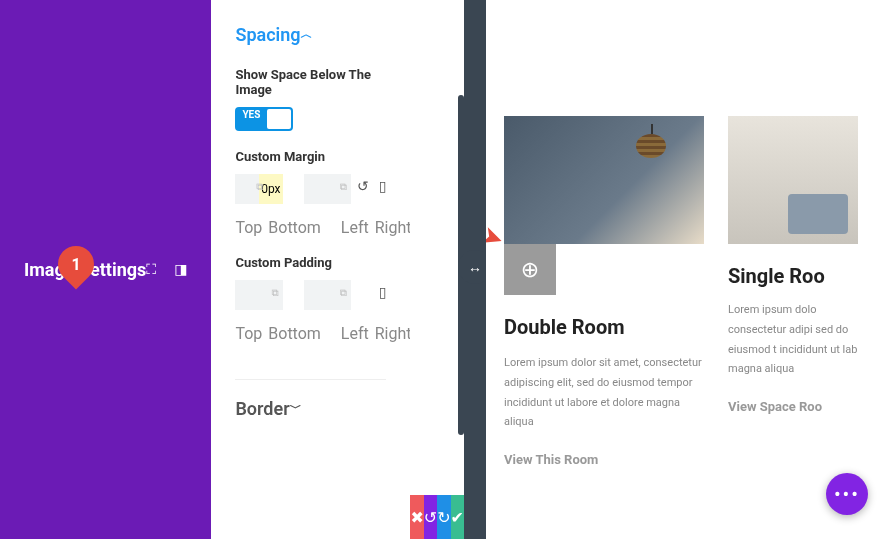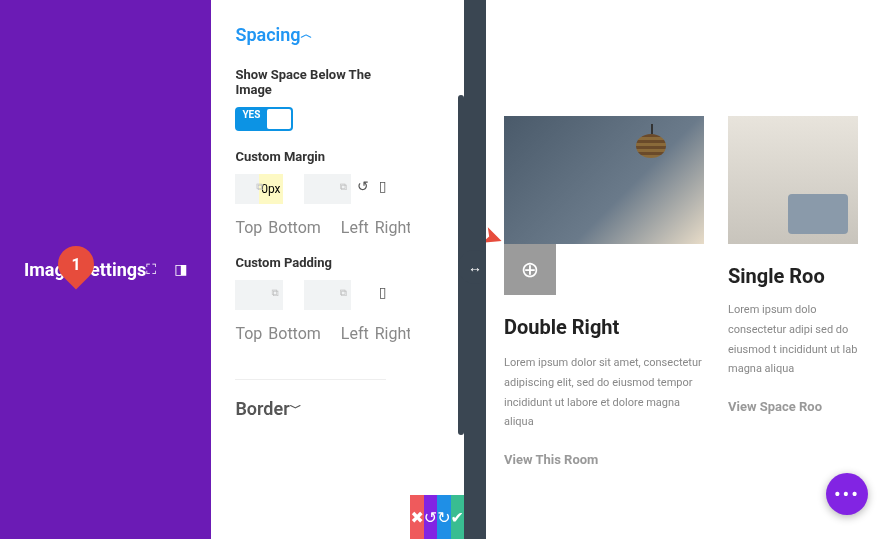--- a/index.html
+++ b/index.html
@@ -210,21 +210,21 @@
   <div class="div-handle">↔</div>
 </div>
 
 <div class="preview">
   <div class="arrow">➤</div>
   <div class="card">
     <div class="img room1">
       <div class="chandelier"></div>
     </div>
     <div class="plus-badge">⊕</div>
-    <h2>Double Right</h2>
+    <h2>Double Room</h2>
     <p>Lorem ipsum dolor sit amet, consectetur adipiscing elit, sed do eiusmod tempor incididunt ut labore et dolore magna aliqua</p>
     <div class="view">View This Room</div>
   </div>
   <div class="card2">
     <div class="img room2">
       <div class="sofa"></div>
     </div>
     <h2>Single Roo</h2>
     <p>Lorem ipsum dolo consectetur adipi sed do eiusmod t incididunt ut lab magna aliqua</p>
     <div class="view">View Space Roo</div>

